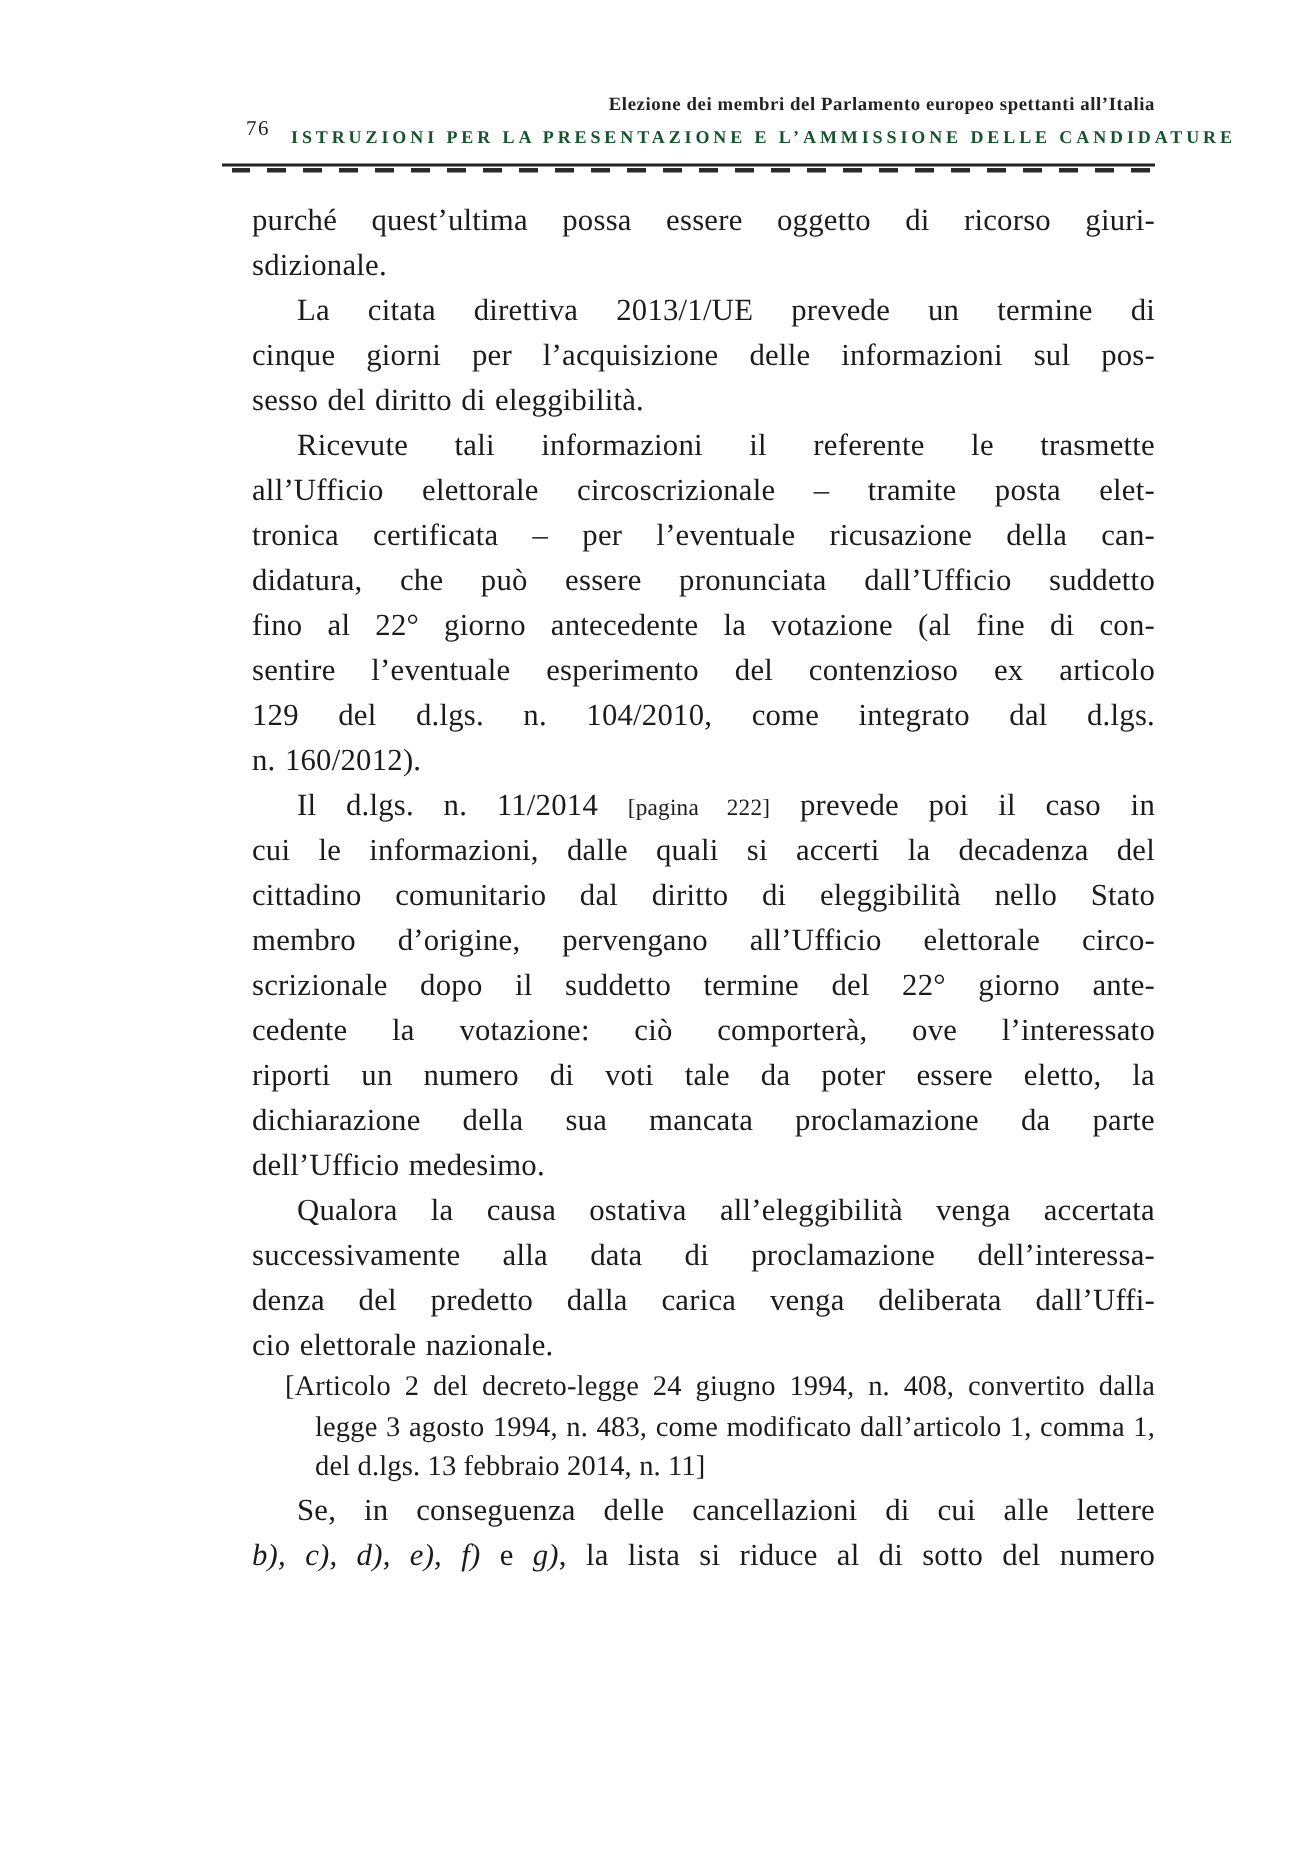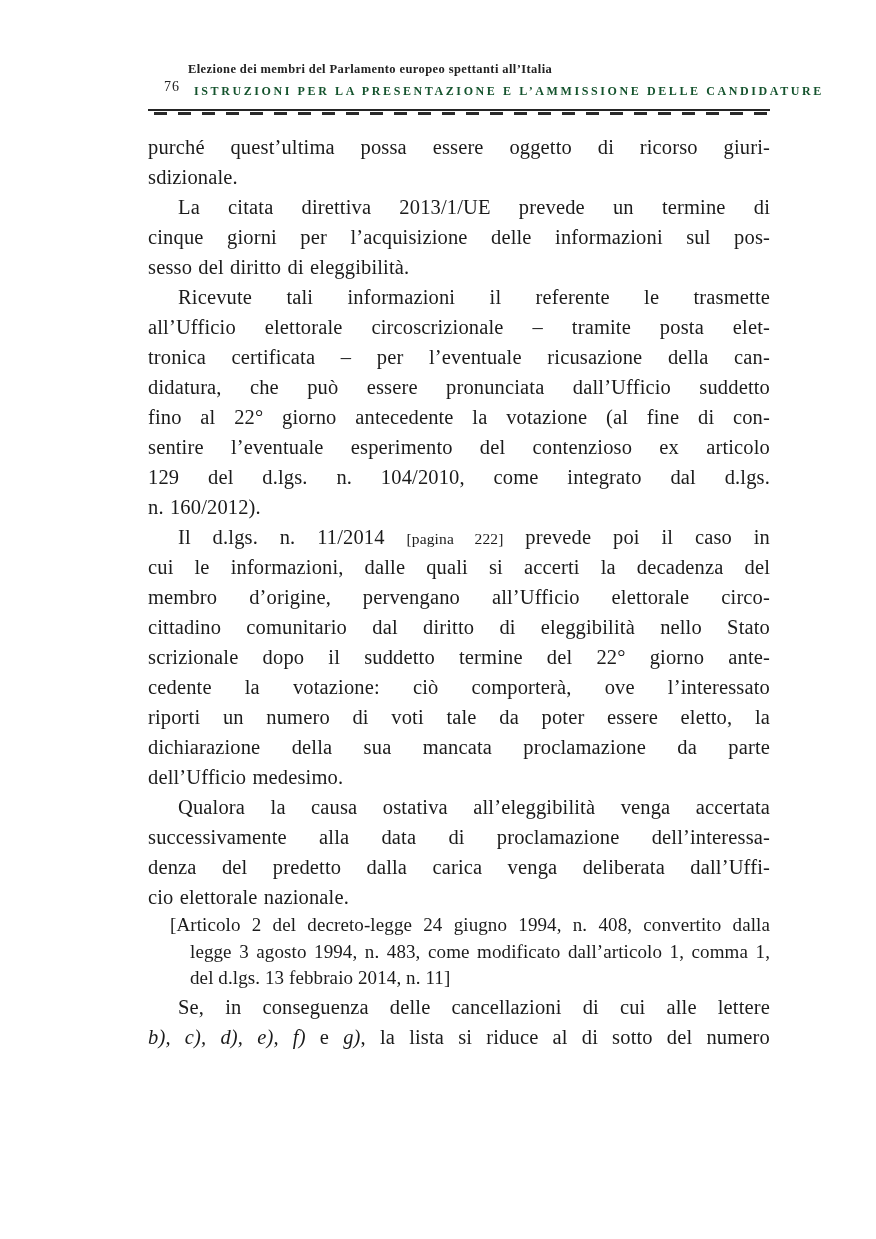--- a/index.html
+++ b/index.html
@@ -13,21 +13,21 @@
     color: #1b1b1b;
     overflow: hidden;
   }
   .text-block {
     position: absolute;
     left: 148px;
     top: 60px;
     width: 622px;
   }
   .running-header {
-    text-align: left;
+    text-align: right;
     padding-left: 40px;
     font-size: 12.5px;
     font-weight: 600;
     letter-spacing: 0.4px;
     color: #222222;
     height: 18px;
     line-height: 18px;
   }
   .header-row {
     position: relative;
@@ -55,21 +55,21 @@
     margin-top: 5px;
     height: 6px;
     border-top: 2.5px solid #242424;
     background: repeating-linear-gradient(90deg,
       #2a2a2a 0px, #2a2a2a 13px,
       transparent 13px, transparent 24px);
     background-size: 100% 2.5px;
     background-repeat: repeat-x;
     background-position: 6px 1px;
   }
-  .page-body { margin-top: 17px; }
+  .page-body { margin-top: 17px; margin-left: 20px; }
   .para.body .line {
     font-size: 20.5px;
     line-height: 30px;
     height: 30px;
     text-align: justify;
     text-align-last: justify;
     letter-spacing: 0.15px;
     word-spacing: 1px;
     white-space: nowrap;
   }
@@ -119,22 +119,22 @@
           <div class="line"><span>tronica certificata – per l’eventuale ricusazione della can-</span></div>
           <div class="line"><span>didatura, che può essere pronunciata dall’Ufficio suddetto</span></div>
           <div class="line"><span>fino al 22° giorno antecedente la votazione (al fine di con-</span></div>
           <div class="line"><span>sentire l’eventuale esperimento del contenzioso ex articolo</span></div>
           <div class="line"><span>129 del d.lgs. n. 104/2010, come integrato dal d.lgs.</span></div>
           <div class="line last"><span>n. 160/2012).</span></div>
         </div>
         <div class="para body">
           <div class="line first indent"><span>Il d.lgs. n. 11/2014 </span><span class="sm">[pagina 222]</span><span> prevede poi il caso in</span></div>
           <div class="line"><span>cui le informazioni, dalle quali si accerti la decadenza del</span></div>
+          <div class="line"><span>cittadino comunitario dal diritto di eleggibilità nello Stato</span></div>
           <div class="line"><span>membro d’origine, pervengano all’Ufficio elettorale circo-</span></div>
-          <div class="line"><span>cittadino comunitario dal diritto di eleggibilità nello Stato</span></div>
           <div class="line"><span>scrizionale dopo il suddetto termine del 22° giorno ante-</span></div>
           <div class="line"><span>cedente la votazione: ciò comporterà, ove l’interessato</span></div>
           <div class="line"><span>riporti un numero di voti tale da poter essere eletto, la</span></div>
           <div class="line"><span>dichiarazione della sua mancata proclamazione da parte</span></div>
           <div class="line last"><span>dell’Ufficio medesimo.</span></div>
         </div>
         <div class="para body">
           <div class="line first indent"><span>Qualora la causa ostativa all’eleggibilità venga accertata</span></div>
           <div class="line"><span>successivamente alla data di proclamazione dell’interessa-</span></div>
           <div class="line"><span>denza del predetto dalla carica venga deliberata dall’Uffi-</span></div>

